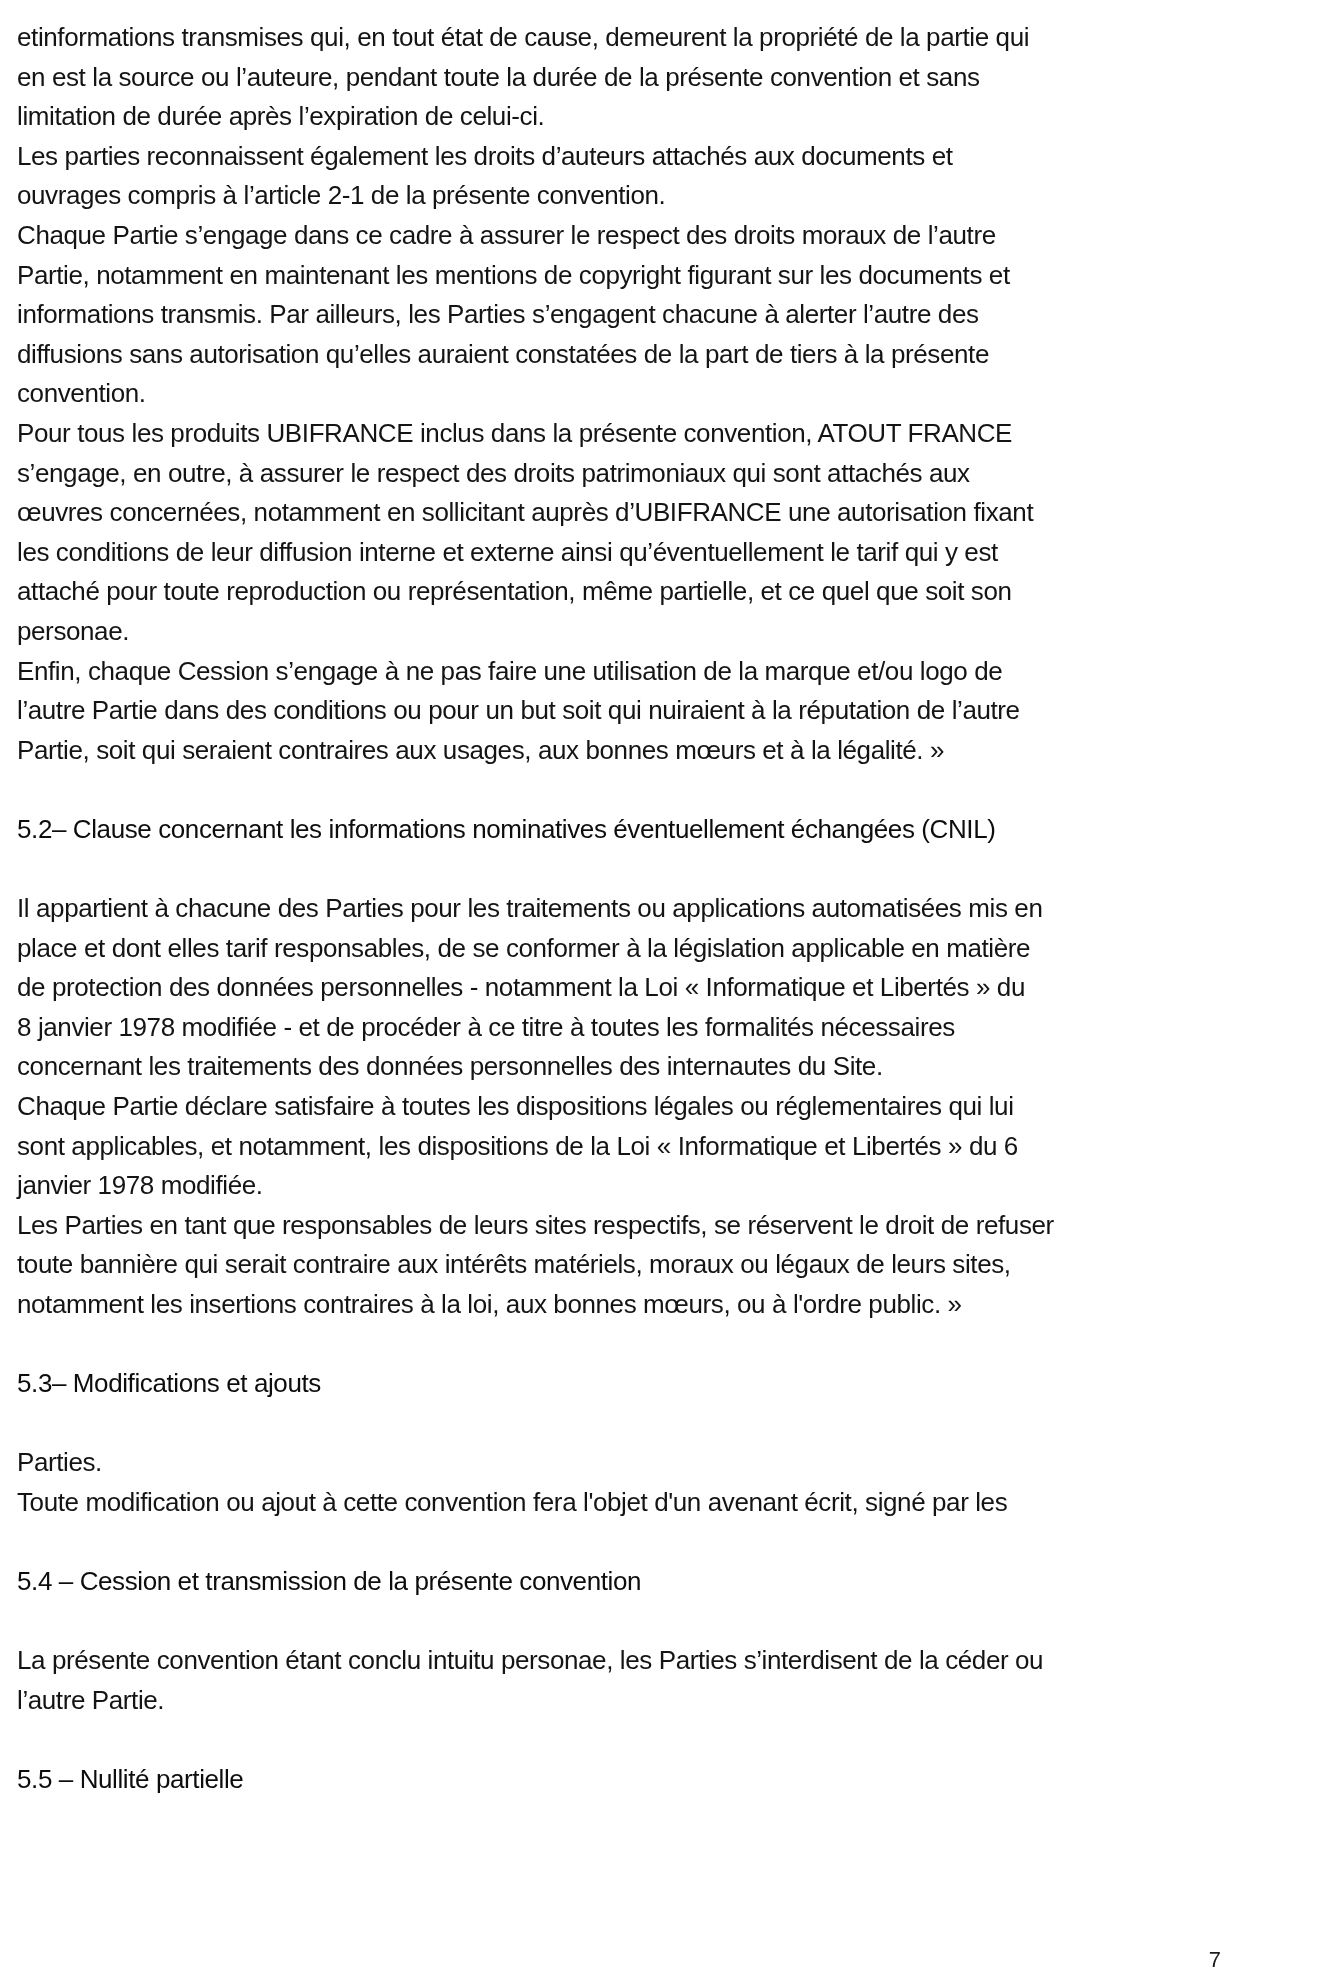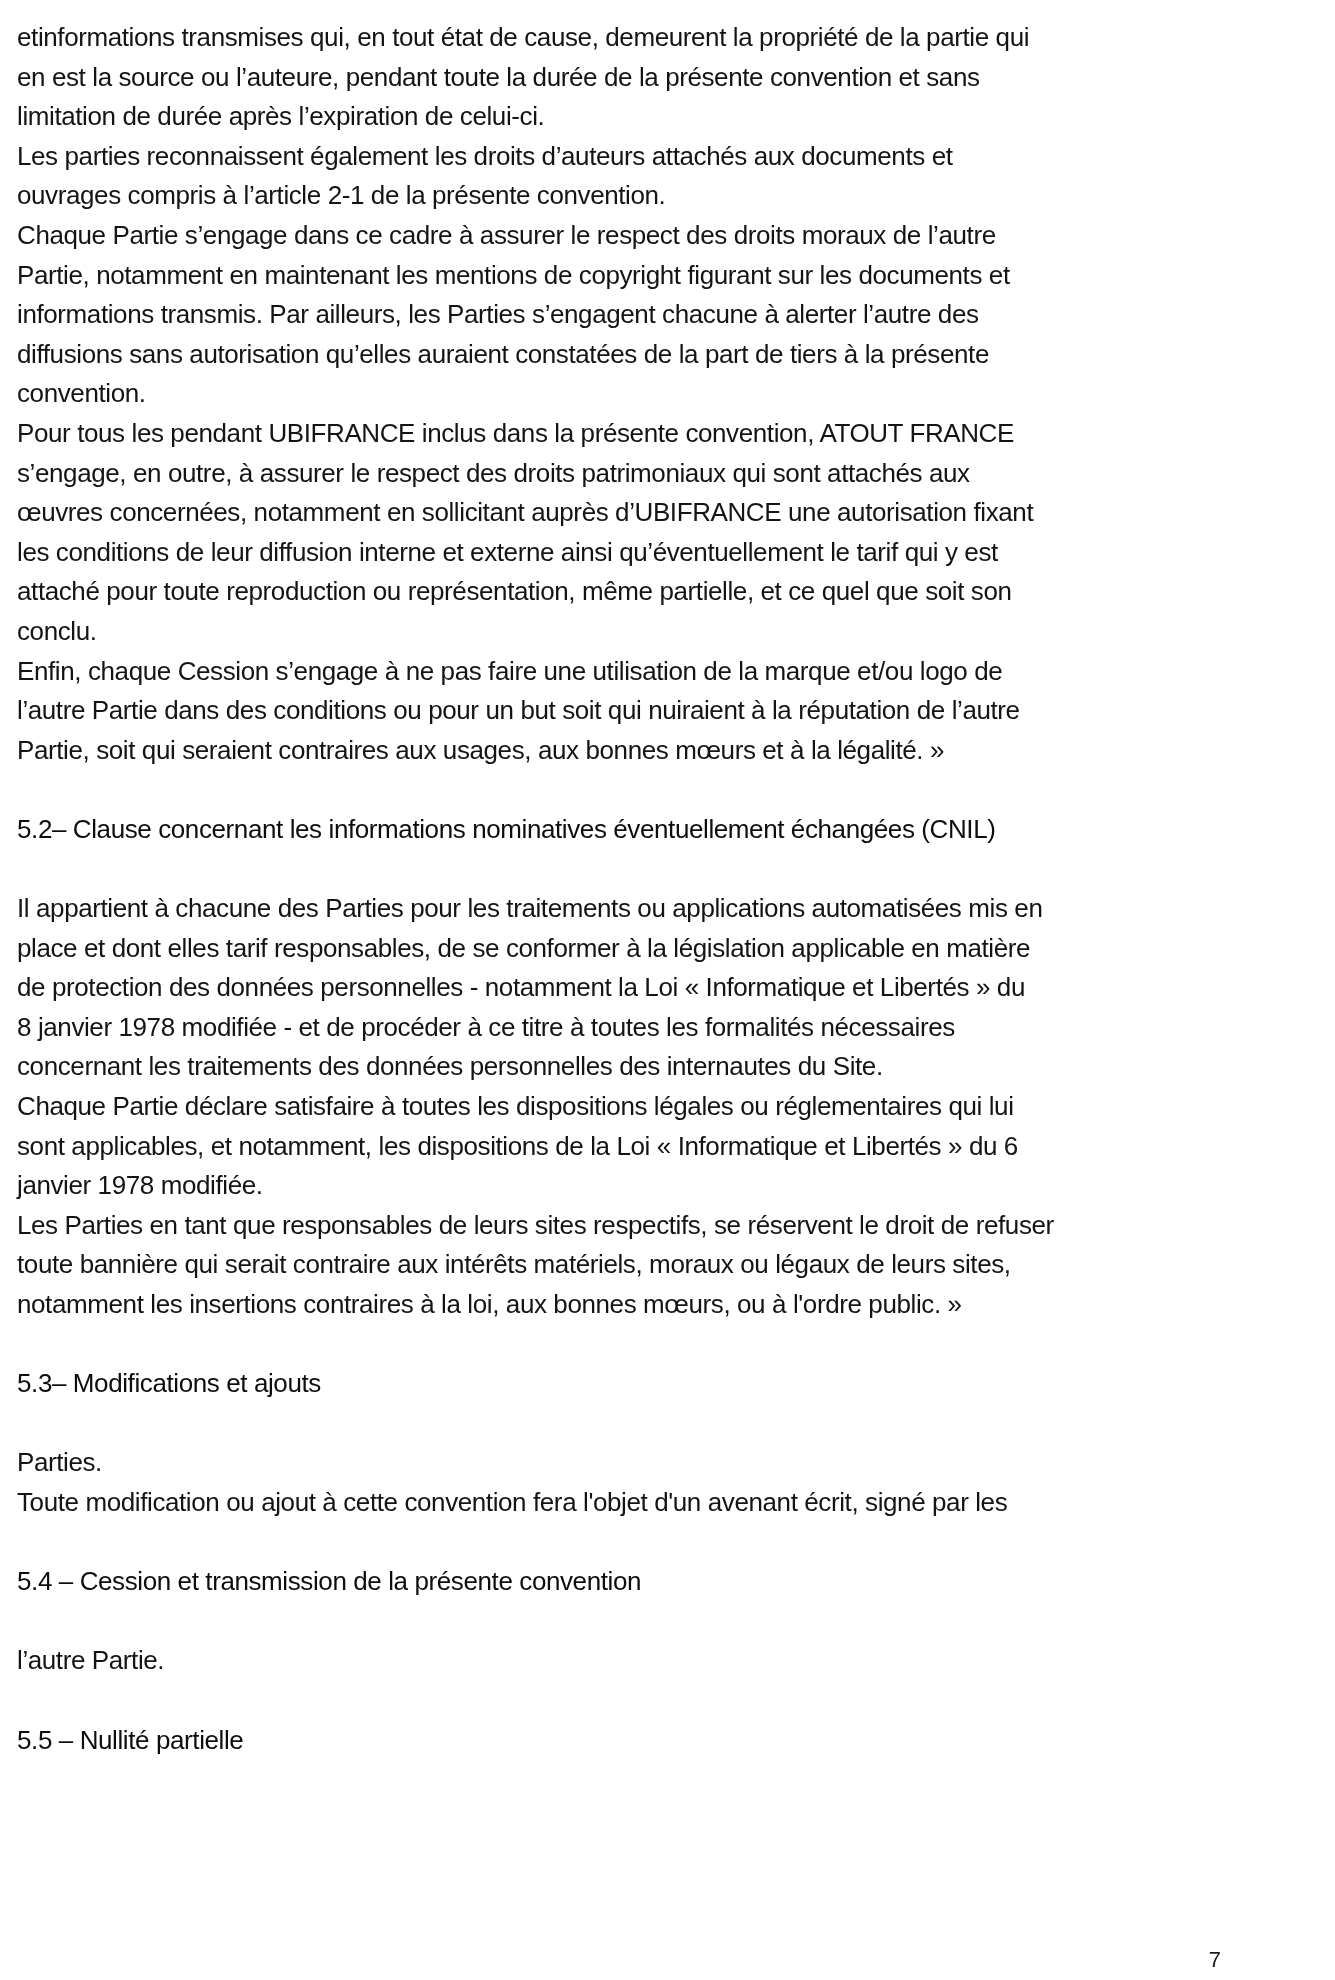--- a/index.html
+++ b/index.html
@@ -54,26 +54,26 @@
       <div class="line">etinformations transmises qui, en tout état de cause, demeurent la propriété de la partie qui</div>
       <div class="line">en est la source ou l’auteure, pendant toute la durée de la présente convention et sans</div>
       <div class="line">limitation de durée après l’expiration de celui-ci.</div>
       <div class="line">Les parties reconnaissent également les droits d’auteurs attachés aux documents et</div>
       <div class="line">ouvrages compris à l’article 2-1 de la présente convention.</div>
       <div class="line">Chaque Partie s’engage dans ce cadre à assurer le respect des droits moraux de l’autre</div>
       <div class="line">Partie, notamment en maintenant les mentions de copyright figurant sur les documents et</div>
       <div class="line">informations transmis. Par ailleurs, les Parties s’engagent chacune à alerter l’autre des</div>
       <div class="line">diffusions sans autorisation qu’elles auraient constatées de la part de tiers à la présente</div>
       <div class="line">convention.</div>
-      <div class="line">Pour tous les pendant UBIFRANCE inclus dans la présente convention, ATOUT FRANCE</div>
+      <div class="line">Pour tous les produits UBIFRANCE inclus dans la présente convention, ATOUT FRANCE</div>
       <div class="line">s’engage, en outre, à assurer le respect des droits patrimoniaux qui sont attachés aux</div>
       <div class="line">œuvres concernées, notamment en sollicitant auprès d’UBIFRANCE une autorisation fixant</div>
       <div class="line">les conditions de leur diffusion interne et externe ainsi qu’éventuellement le tarif qui y est</div>
       <div class="line">attaché pour toute reproduction ou représentation, même partielle, et ce quel que soit son</div>
-      <div class="line">conclu.</div>
+      <div class="line">personae.</div>
       <div class="line">Enfin, chaque Cession s’engage à ne pas faire une utilisation de la marque et/ou logo de</div>
       <div class="line">l’autre Partie dans des conditions ou pour un but soit qui nuiraient à la réputation de l’autre</div>
       <div class="line">Partie, soit qui seraient contraires aux usages, aux bonnes mœurs et à la légalité. »</div>
       <div class="line spacer"></div>
       <div class="line heading">5.2– Clause concernant les informations nominatives éventuellement échangées (CNIL)</div>
       <div class="line spacer"></div>
       <div class="line">Il appartient à chacune des Parties pour les traitements ou applications automatisées mis en</div>
       <div class="line">place et dont elles tarif responsables, de se conformer à la législation applicable en matière</div>
       <div class="line">de protection des données personnelles - notamment la Loi « Informatique et Libertés » du</div>
       <div class="line">8 janvier 1978 modifiée - et de procéder à ce titre à toutes les formalités nécessaires</div>
@@ -85,18 +85,19 @@
       <div class="line">toute bannière qui serait contraire aux intérêts matériels, moraux ou légaux de leurs sites,</div>
       <div class="line">notamment les insertions contraires à la loi, aux bonnes mœurs, ou à l'ordre public. »</div>
       <div class="line spacer"></div>
       <div class="line heading">5.3– Modifications et ajouts</div>
       <div class="line spacer"></div>
       <div class="line">Parties.</div>
       <div class="line">Toute modification ou ajout à cette convention fera l'objet d'un avenant écrit, signé par les</div>
       <div class="line spacer"></div>
       <div class="line heading">5.4 – Cession et transmission de la présente convention</div>
       <div class="line spacer"></div>
+      <div class="line">La présente convention étant conclu intuitu personae, les Parties s’interdisent de la céder ou</div>
       <div class="line">l’autre Partie.</div>
       <div class="line spacer"></div>
       <div class="line heading">5.5 – Nullité partielle</div>
     </div>
   <div class="page-number">7</div>
 </div>
 
 </body></html>

